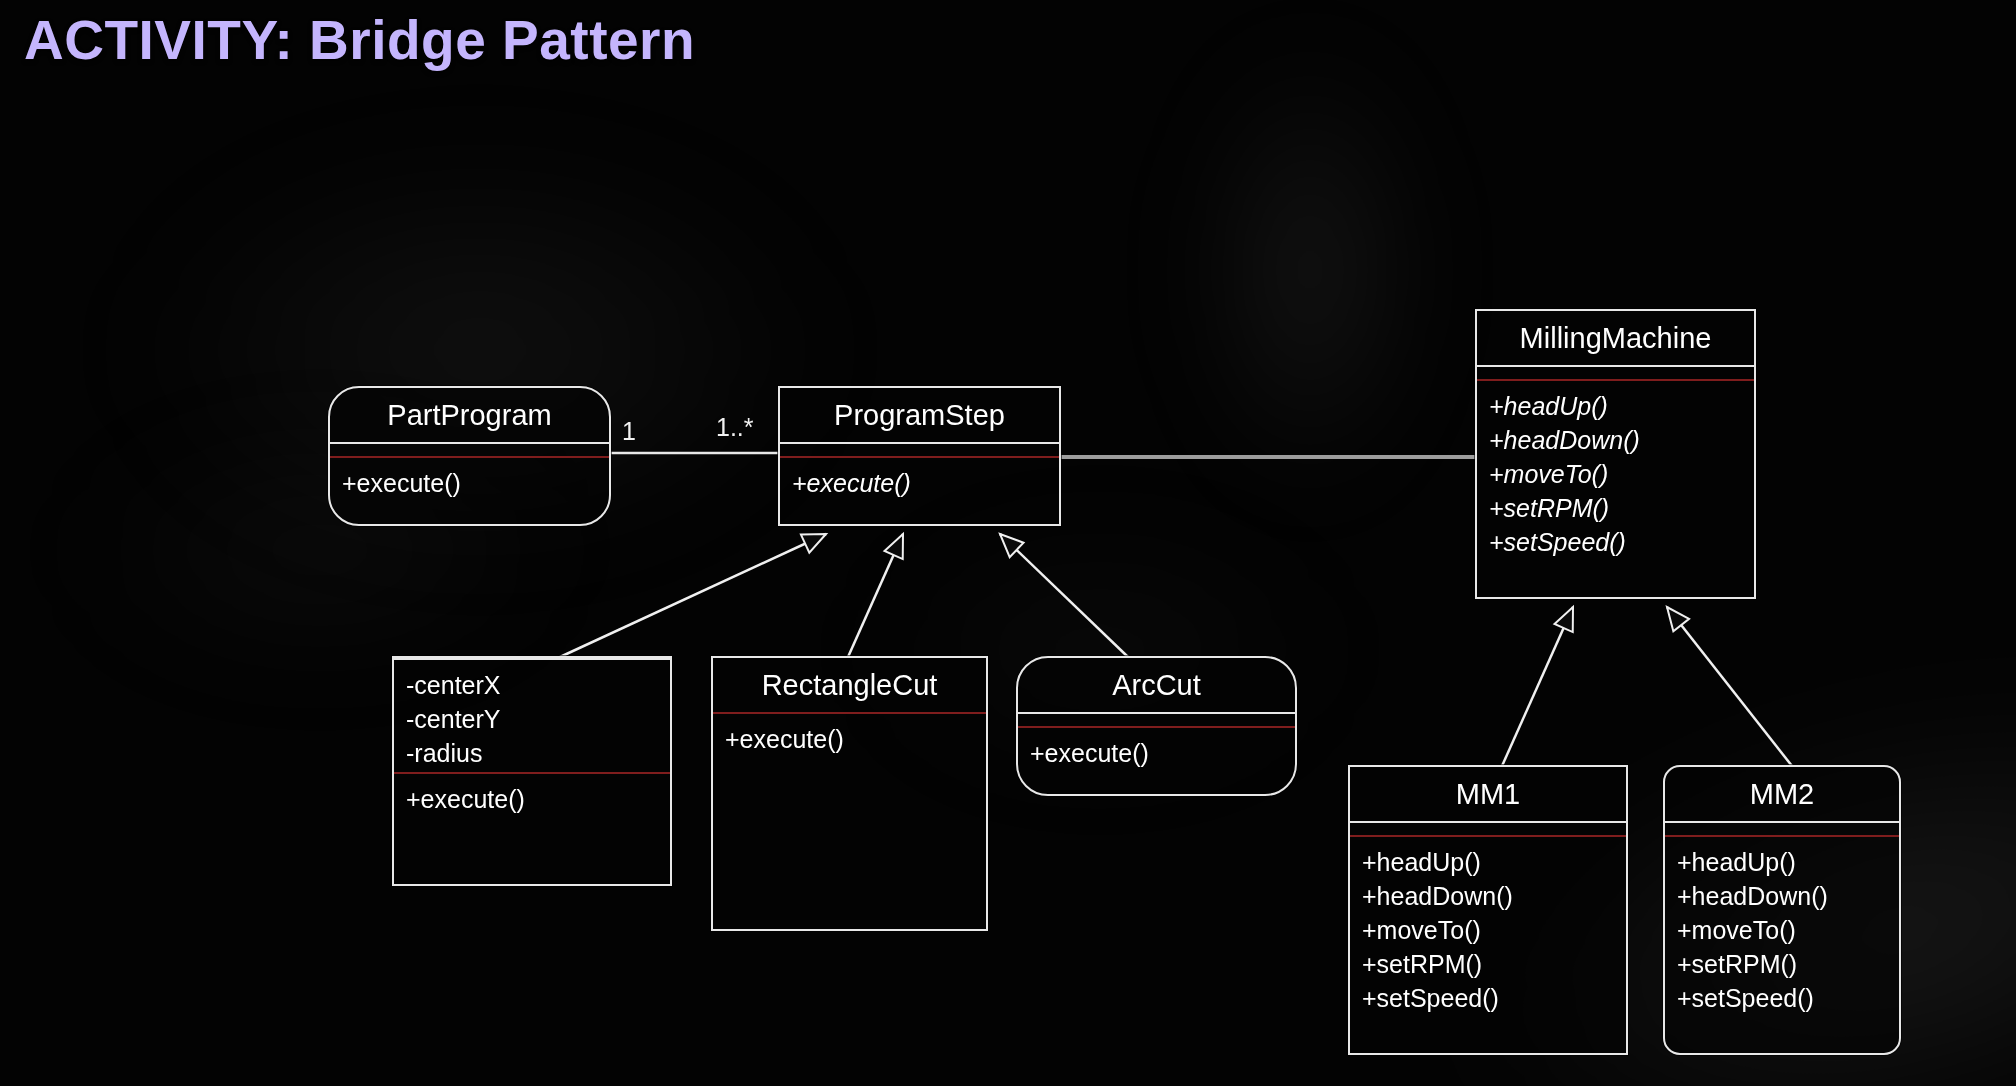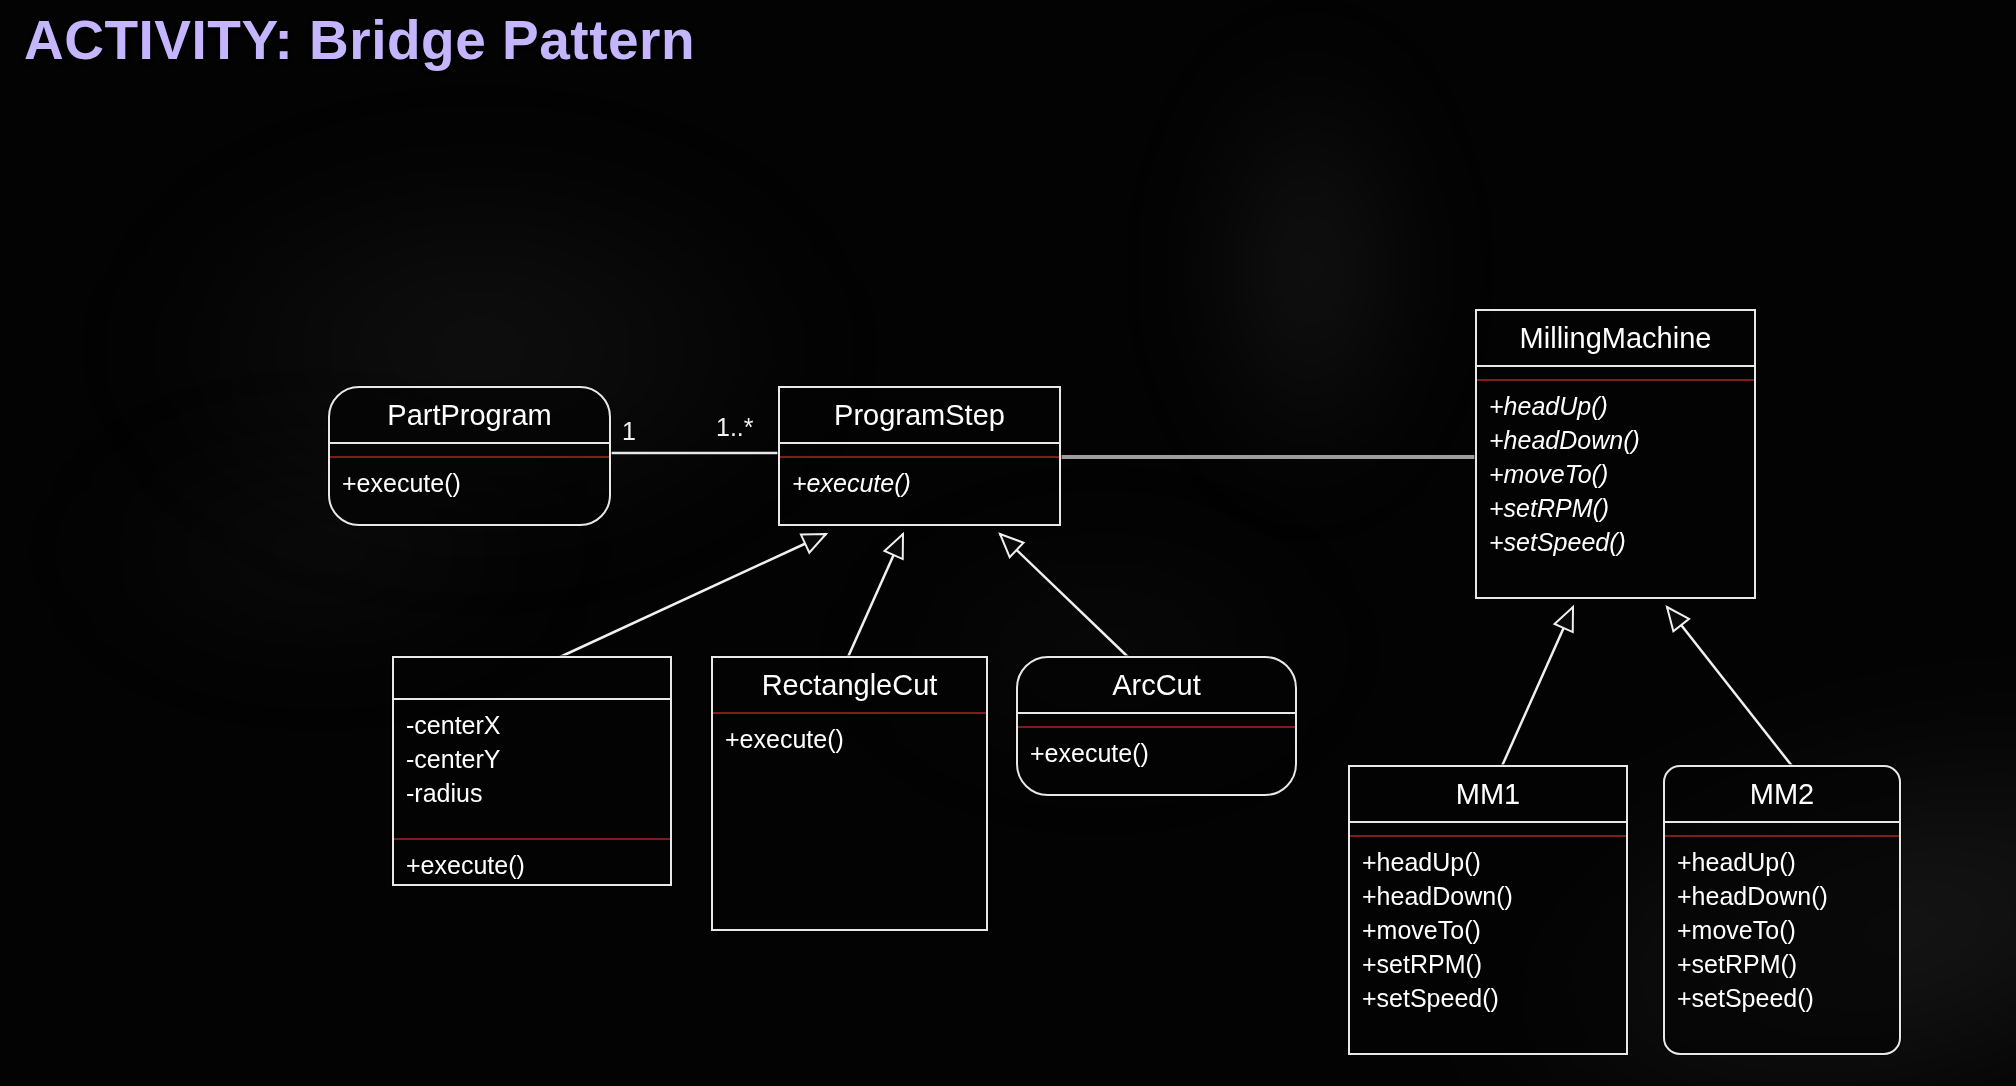--- a/index.html
+++ b/index.html
@@ -44,22 +44,21 @@
     white-space:nowrap;
   }
   .attrs-empty{
     flex:0 0 auto;
     height:12px;
     border-top:2px solid #e8e8e8;
   }
   .attrs{
     flex:0 0 auto;
     border-top:2px solid #e8e8e8;
-    padding:8px 12px 28px 12px;
-    margin-top:40px;
+    padding:8px 12px 2px 12px;
   }
   .methods{
     flex:1 1 auto;
     border-top:2px solid #7f1d1d;
     padding:8px 12px 10px 12px;
   }
   .member{
     font-size:25px;
     line-height:1.36;
     color:#fff;

